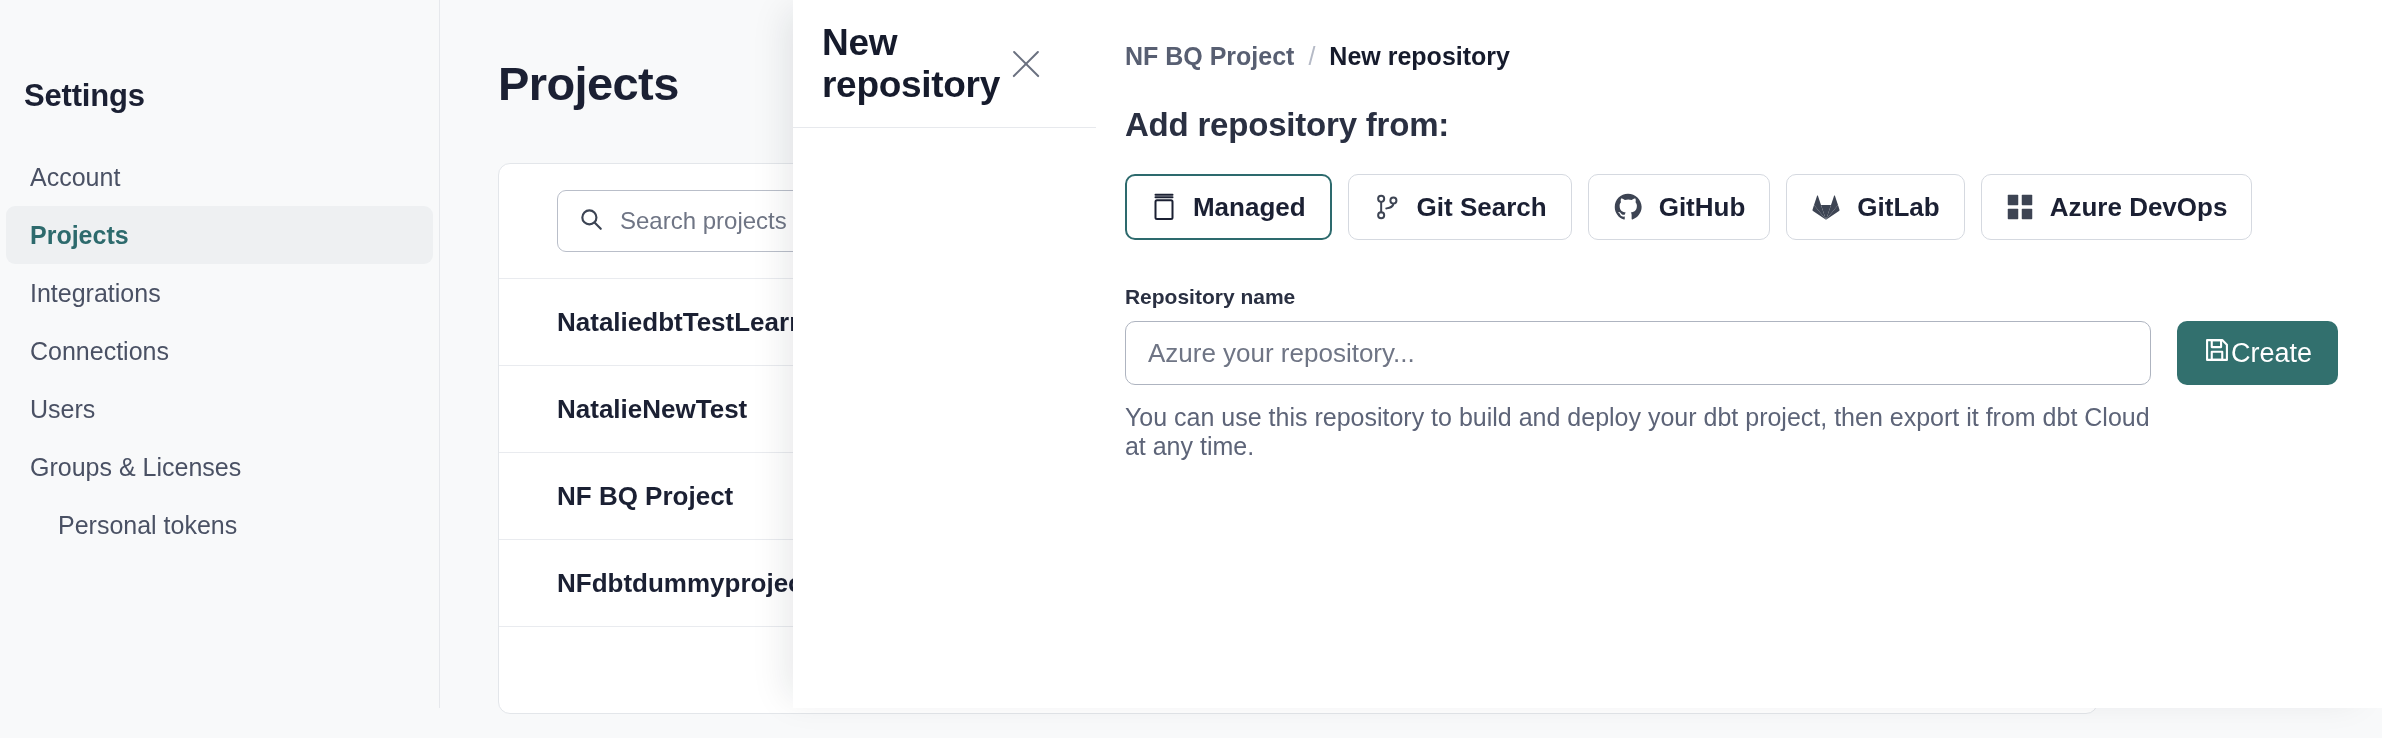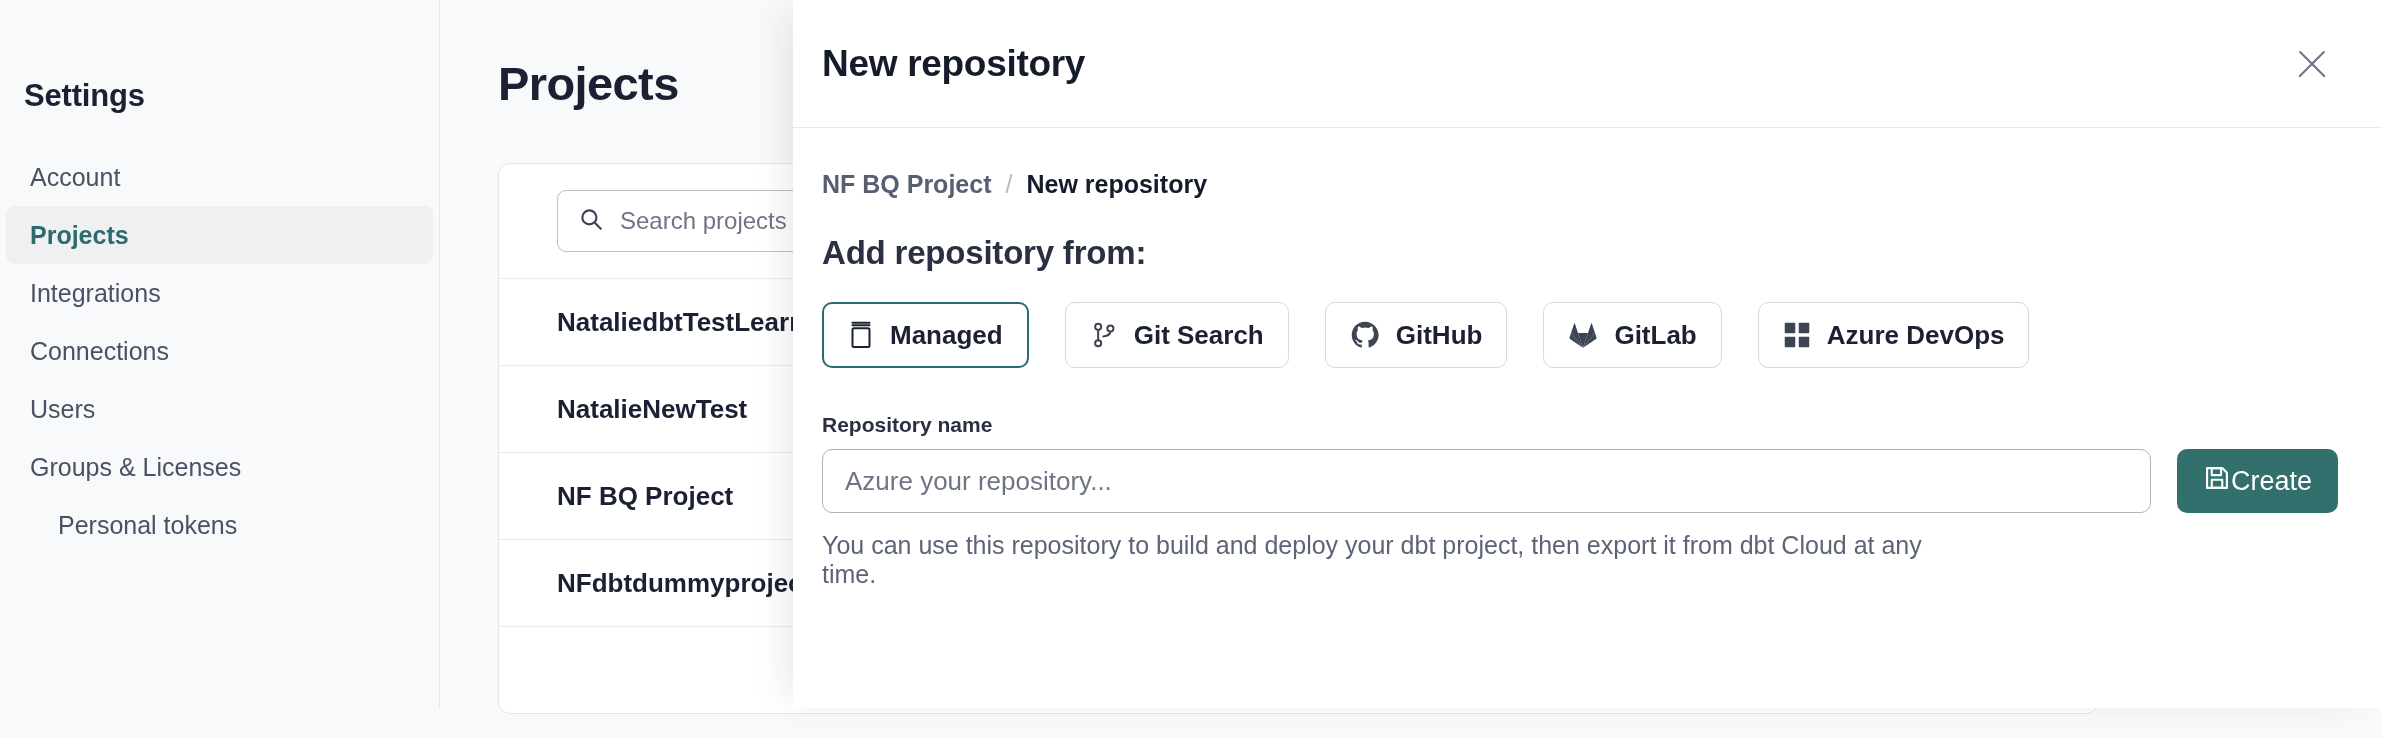--- a/index.html
+++ b/index.html
@@ -65,21 +65,21 @@
     height: 87px; display: flex; align-items: center;
     padding: 0 58px; font-size: 26px; font-weight: 700; color: #1b2033;
     white-space: nowrap;
   }
 
   
   .modal {
     position: absolute; top: 0; right: 0; bottom: 0;
     left: 793px; background: #ffffff;
     box-shadow: -16px 0 34px -10px rgba(24,28,40,0.10);
-    display: flex; flex-direction: column;
+    display: flex; flex-direction: row;
   }
   .modal-head {
     height: 128px; flex: 0 0 128px;
     border-bottom: 1px solid #e7e9ed;
     display: flex; align-items: center; justify-content: space-between;
     padding: 0 44px 0 29px;
   }
   .modal-title { font-size: 37px; font-weight: 700; color: #161b2c; letter-spacing: -0.3px; }
   .close-btn {
     width: 52px; height: 52px; position: relative; flex: 0 0 52px;
@@ -97,21 +97,21 @@
   .breadcrumb { font-size: 25px; display: flex; align-items: center; gap: 14px; }
   .crumb-link { color: #585f72; font-weight: 700; }
   .crumb-sep  { color: #b5bac6; font-weight: 400; }
   .crumb-cur  { color: #161b2c; font-weight: 700; }
 
   .section-label {
     font-size: 33px; font-weight: 700; color: #2a3042;
     margin-top: 35px; letter-spacing: -0.2px;
   }
 
-  .src-row { display: flex; gap: 36px; margin-top: 30px; }
+  .src-row { display: flex; gap: 16px; margin-top: 30px; }
   .src-btn {
     display: flex; align-items: center; gap: 16px;
     height: 66px; padding: 0 24px;
     border: 1.6px solid #d5d9e0; border-radius: 10px;
     background: #fff; font-size: 26px; font-weight: 700; color: #1b2033;
     cursor: pointer; white-space: nowrap;
   }
   .src-btn.selected { border: 2.6px solid #2d6a6d; }
   .src-btn svg { display: block; flex: 0 0 auto; }
 

